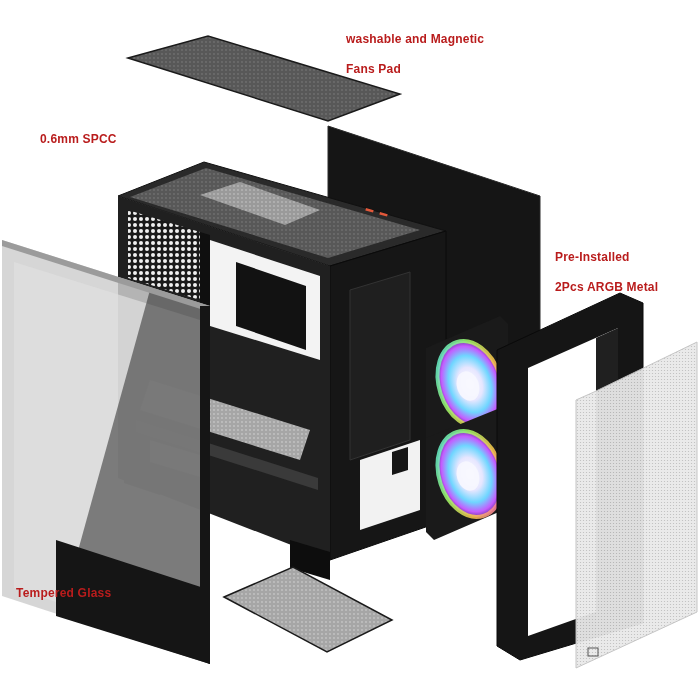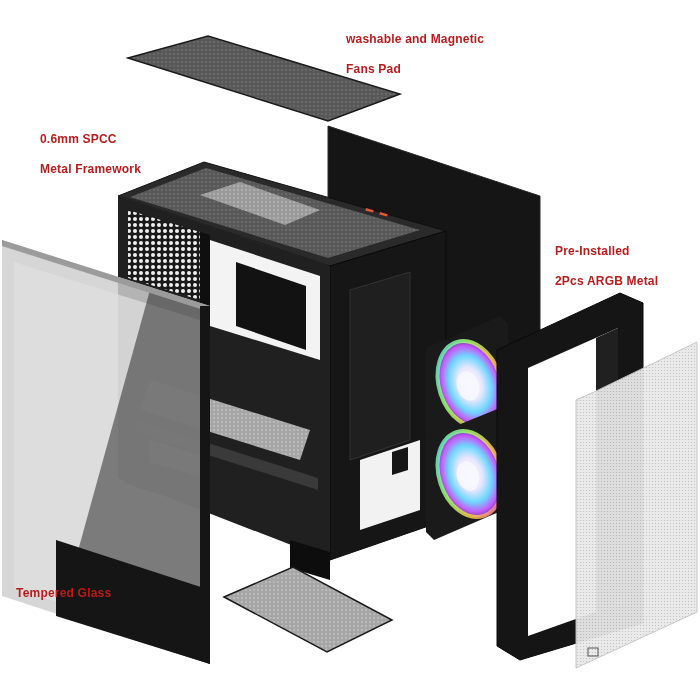--- a/index.html
+++ b/index.html
@@ -2,21 +2,21 @@
 <html><head>
 <meta charset="utf-8">
 <style>
   html, body { margin:0; padding:0; background:#ffffff; }
   body { width:700px; height:700px; position:relative; overflow:hidden; font-family:"Liberation Sans", sans-serif; }
   .stage { position:absolute; left:0; top:0; width:700px; height:700px; }
   .label { position:absolute; font-weight:bold; font-size:12px; color:#b91c1c; line-height:30px; letter-spacing:0.2px; white-space:nowrap; }
   .label span { display:block; }
   #lbl-dust { left:346px; top:24px; }
   #lbl-frame { left:14px; top:124px;margin-left:26px; }
-  #lbl-fans { left:555px; top:236px; }
+  #lbl-fans { left:555px; top:242px; }
   #lbl-glass { left:16px; top:578px; }
   svg { position:absolute; left:0; top:0; }
 </style>
 </head>
 <body>
 
 <div class="stage">
 <svg width="700" height="700" viewBox="0 0 700 700">
   <defs>
     <pattern id="meshDark" width="4" height="4" patternUnits="userSpaceOnUse">
@@ -125,21 +125,20 @@
   </g>
 </svg>
 
 <div class="label" id="lbl-dust">
   <span>washable and Magnetic</span>
   <span>Fans Pad</span>
 </div>
 
 <div class="label" id="lbl-frame">
   <span>0.6mm SPCC</span>
-  <span>Metal Framework</span>
 </div>
 
 <div class="label" id="lbl-fans">
   <span>Pre-Installed</span>
   <span>2Pcs ARGB Metal</span>
 </div>
 
 <div class="label" id="lbl-glass">
   <span>Tempered Glass</span>
 </div>

